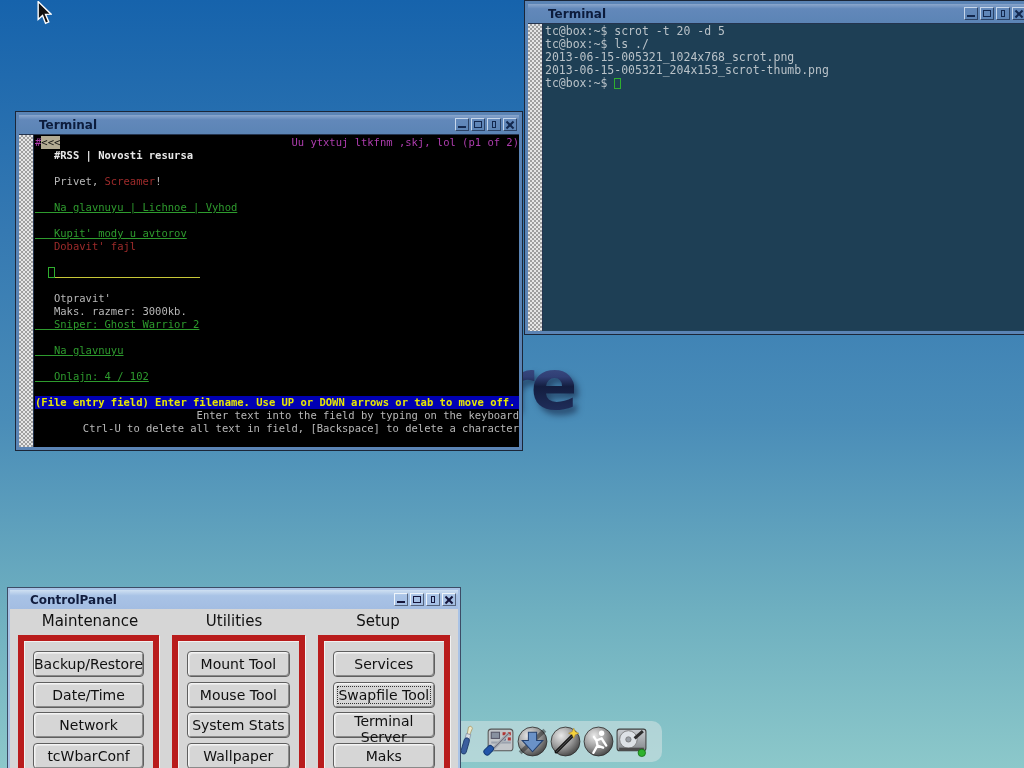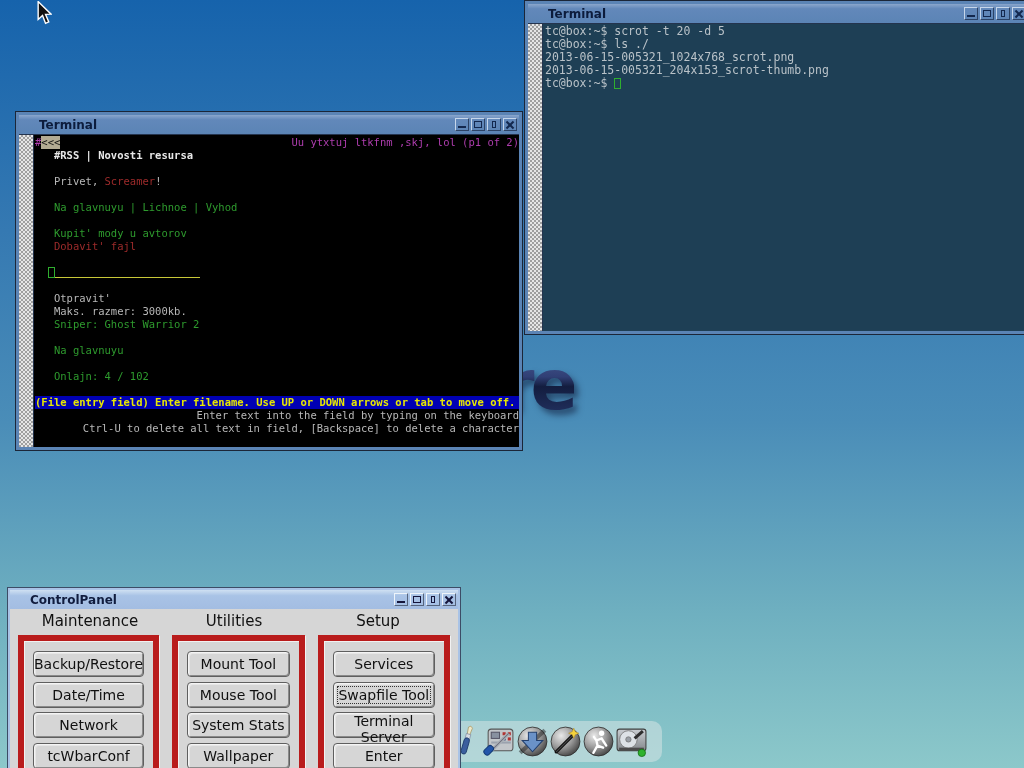--- a/index.html
+++ b/index.html
@@ -47,21 +47,21 @@
                      linear-gradient(45deg,#9f9f9f 25%,#e6e6e6 25%,#e6e6e6 75%,#9f9f9f 75%);
     background-size:4px 4px; background-position:0 0,2px 2px;
   }
   .term-text{ flex:1; overflow:hidden; font-family:"DejaVu Sans Mono", monospace; padding:1px 0 0 2px; }
   .term-dark{ background:#1e3f55; color:#b9c2c8; font-size:11.5px; line-height:13px; }
   .term-black{ background:#000; color:#b8b8b8; font-size:10.5px; line-height:13px; padding-left:1px; }
   .tline{ height:13px; line-height:13px; white-space:pre; }
   .cursor-hollow{ display:inline-block; width:7px; height:11px; border:1px solid #2fae2f; vertical-align:-2px; }
 
   
-  .c-gray{ color:#b8b8b8; } .c-green{ color:#2e9b2e; } .c-red{ color:#9e2b2b; }
+  .c-gray{ color:#b8b8b8; } .c-green{ color:#2e9b2e;text-decoration:underline; } .c-red{ color:#9e2b2b; }
   .c-mag{ color:#ae3dae; } .c-white{ color:#e8e8e8; font-weight:bold; }
   .c-linksel{ background:#b3ab93; color:#101010; }
   .l-flex{ display:flex; white-space:pre; } .flex-sp{ flex:1; }
   .field-underline{ display:inline-block; width:152px; height:12px; border-bottom:1px solid #c8c838; }
   .status-line{ background:#0000b4; color:#e8e800; font-weight:bold; white-space:pre; overflow:hidden; }
   .help{ text-align:right; color:#b8b8b8; white-space:pre; }
 
   
   .cp-win{ left:0; top:588px; width:452px; height:200px; border:2px solid #a9c3e6;
     box-shadow:0 0 0 1px #3c4c66; background:#d6d6d6; z-index:3; }
@@ -226,21 +226,21 @@
         <div class="groupbox">
           <button class="cp-btn">Mount Tool</button>
           <button class="cp-btn">Mouse Tool</button>
           <button class="cp-btn">System Stats</button>
           <button class="cp-btn">Wallpaper</button>
         </div>
         <div class="groupbox">
           <button class="cp-btn">Services</button>
           <button class="cp-btn focused">Swapfile Tool</button>
           <button class="cp-btn">Terminal Server</button>
-          <button class="cp-btn">Enter</button>
+          <button class="cp-btn">Maks</button>
         </div>
       </div>
     </div>
   </div>
 
   <div class="dock">
     <span class="dock-icon">
       <svg viewBox="0 0 32 32">
           <g transform="rotate(16 16 16)">
         <path d="M14 2 Q16 -1 18 2 L17.3 9 L14.7 9 Z" fill="#efe8c8" stroke="#9a8c5a" stroke-width="0.6"></path>

